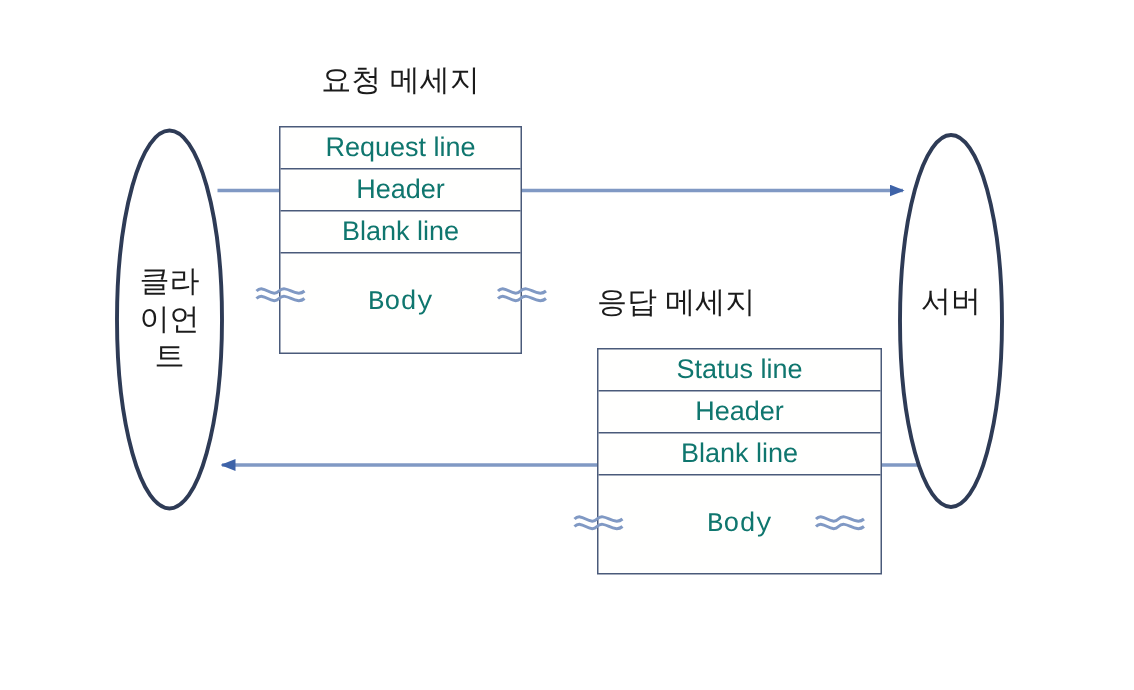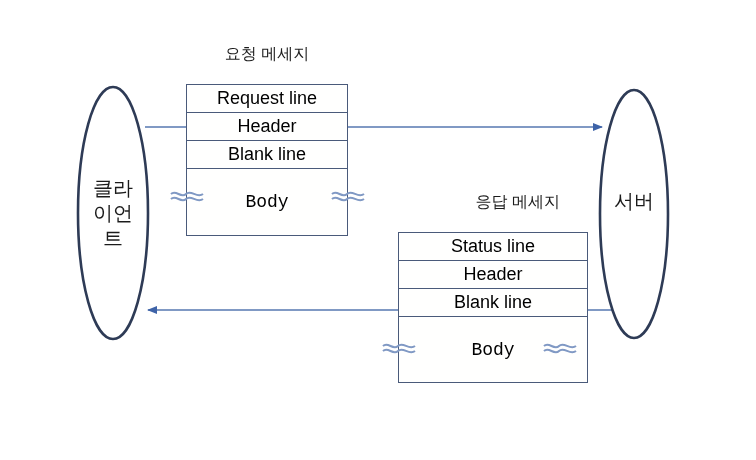--- a/index.html
+++ b/index.html
@@ -45,26 +45,26 @@
   #server-label {
     left: 604px;
     top: 189px;
     width: 60px;
   }
 
   
   .msg-title {
     position: absolute;
     color: #1b1b1b;
-    font-size: 16px;
+    font-size: 20px;
     line-height: 24px;
     white-space: nowrap;
   }
   #request-title { left: 186px; top: 42px; width: 162px; text-align: center; }
-  #response-title { left: 398px; top: 190px; width: 162px; text-align: right; }
+  #response-title { left: 398px; top: 190px; width: 162px; text-align: left; }
 
   
   .msg-box {
     position: absolute;
     border: 1.5px solid #4a5a7a;
     box-sizing: border-box;
     background: #fffffe;
   }
   #request-box {
     left: 186px;
@@ -77,21 +77,21 @@
     top: 232px;
     width: 190px;
     height: 151px;
   }
   .msg-row {
     box-sizing: border-box;
     height: 28px;
     line-height: 26px;
     text-align: center;
     font-size: 18px;
-    color: #000000;
+    color: #0f766e;
     border-bottom: 1.5px solid #4a5a7a;
     overflow: hidden;
     white-space: nowrap;
   }
   .msg-row.body-row {
     height: 67px;
     line-height: 67px;
     border-bottom: none;
     font-family: Liberation Mono, monospace;
   }

